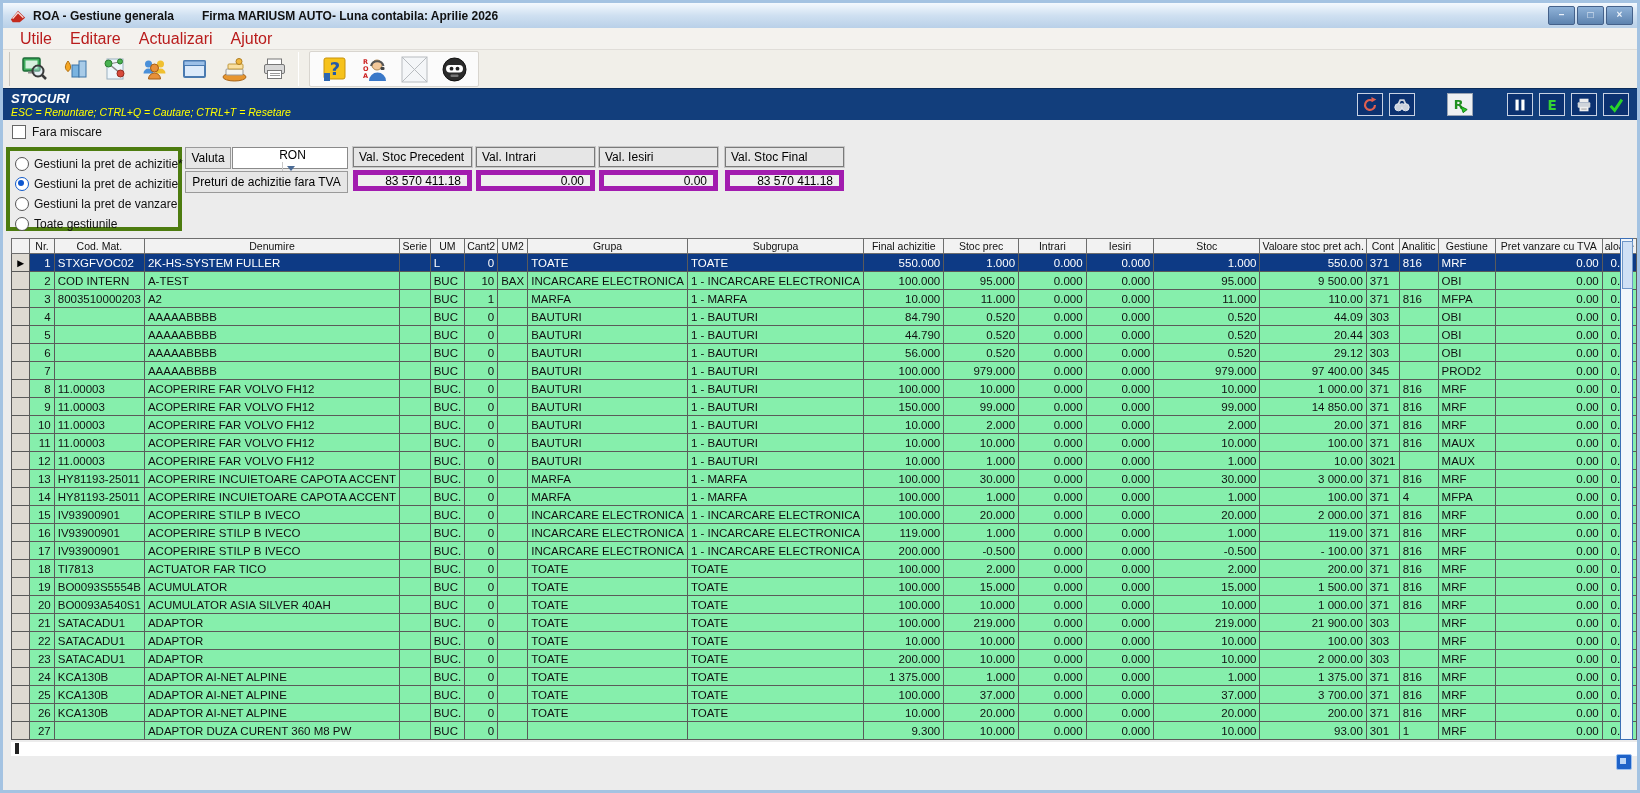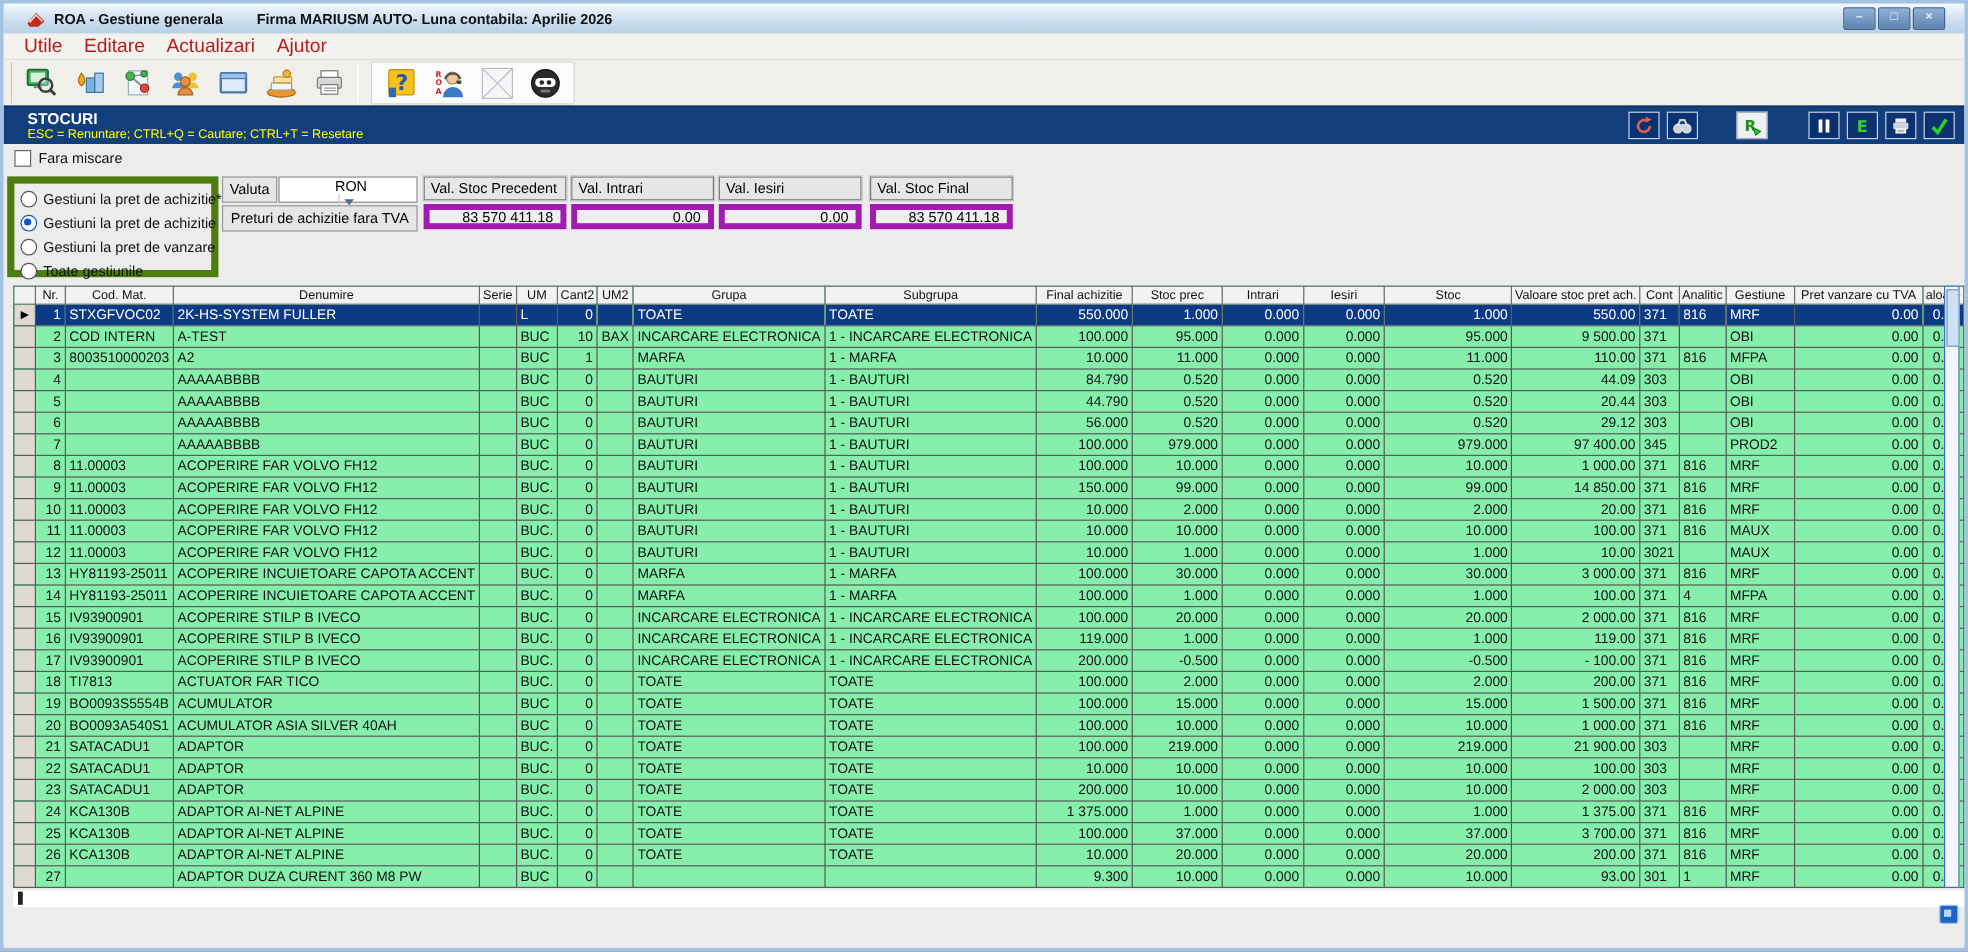--- a/index.html
+++ b/index.html
@@ -1,48 +1,48 @@
 <!DOCTYPE html>
 <html><head>
 <meta charset="utf-8">
 <style>
   html,body{margin:0;padding:0;background:#7da0c4;font-family:"Liberation Sans",sans-serif;}
   .window{width:1640px;height:793px;box-sizing:border-box;border:3px solid #a4c3e2;outline:1px solid #5a7da6;background:#ececec;display:flex;flex-direction:column;overflow:hidden;}
   
-  .titlebar{height:25px;flex:0 0 25px;display:flex;align-items:center;background:linear-gradient(#f4f9fe,#cfe0f1 50%,#b9d0e8);padding:0 16px;}
+  .titlebar{height:25px;flex:0 0 25px;display:flex;align-items:center;background:linear-gradient(#f4f9fe,#cfe0f1 50%,#b9d0e8);padding:0 4px;}
   .app-icon{width:18px;height:16px;margin:0 6px 0 2px;}
   .title-left{font-size:12px;color:#111;font-weight:bold;margin-right:28px;white-space:nowrap;}
   .title-right{font-size:12px;color:#111;font-weight:bold;white-space:nowrap;}
   .win-btns{margin-left:auto;display:flex;gap:2px;}
   .win-btn{width:25px;height:17px;border:1px solid #44618a;border-radius:2px;background:linear-gradient(#8fb2d8,#5d83af);color:#eef4fb;font-size:10px;line-height:15px;text-align:center;font-weight:bold;}
   
   .menubar{height:21px;flex:0 0 21px;background:#f4f2ee;display:flex;align-items:center;padding-left:8px;border-bottom:1px solid #e0ddd8;}
   .menu-item{font-size:16px;color:#b91c1c;padding:2px 9px;cursor:default;}
   
   .toolbar{height:38px;flex:0 0 38px;background:#f1efe9;display:flex;align-items:center;padding-left:6px;gap:10px;}
   .tb-group{display:flex;align-items:center;gap:8px;padding:2px 8px;border-left:1px solid #c9c6bf;border-right:1px solid #fff;}
   .tb-group2{background:#fbfbfb;border:1px solid #d8d5cf;border-radius:2px;}
   .tb-btn{width:32px;height:30px;display:flex;align-items:center;justify-content:center;}
   .tb-btn svg{width:27px;height:27px;}
   
   .panel-head{height:31px;flex:0 0 31px;background:#123e7c;display:flex;align-items:center;border-top:1px solid #0b2c5a;}
-  .panel-titles{margin-left:20px;}
+  .panel-titles{margin-left:8px;font-style:italic;}
   .panel-title{color:#fff;font-weight:bold;font-size:13px;line-height:14px;}
   .panel-shortcuts{color:#ffff00;font-size:10.5px;line-height:12px;}
   .panel-actions{margin-left:auto;margin-right:8px;display:flex;align-items:center;}
   .pa-btn{width:24px;height:21px;background:#0b3170;border:1px solid #c8d2e4;display:flex;align-items:center;justify-content:center;}
   .pa-btn.light{background:#eef0f2;border:1px solid #9aa4b4;}
   .pa-btn svg{width:18px;height:18px;}
   
   .content{flex:1;background:#ececec;position:relative;padding-top:2px;}
   .chk-row{height:18px;display:flex;align-items:center;margin:1px 0 0 9px;}
   .chk-box{width:12px;height:12px;border:1px solid #666;background:#fff;margin-right:6px;}
   .chk-label{font-size:12px;color:#111;}
   .filters{position:relative;height:96px;margin-top:2px;}
-  .radio-panel{position:absolute;left:3px;top:4px;width:176px;height:84px;background:#ececec;border:6px solid #4d7c0f;padding-top:3px;box-sizing:border-box;}
+  .radio-panel{position:absolute;left:3px;top:4px;width:176px;height:84px;background:#ececec;border:4px solid #4d7c0f;padding-top:3px;box-sizing:border-box;}
   .radio-row{display:flex;align-items:center;height:20px;padding-left:5px;}
   .radio{width:12px;height:12px;border:1px solid #555;border-radius:50%;background:#fff;margin-right:5px;flex:0 0 12px;position:relative;}
   .radio.on{border-color:#1059c8;}
   .radio.on::after{content:"";position:absolute;left:2px;top:2px;width:6px;height:6px;border-radius:50%;background:#0c56d0;}
   .radio-label{font-size:12px;color:#111;white-space:nowrap;}
   .valuta-label{position:absolute;left:182px;top:4px;width:46px;height:22px;background:#e6e6e6;border:1px solid #9a9a9a;font-size:12px;display:flex;align-items:center;justify-content:center;box-sizing:border-box;}
   .combo{position:absolute;left:229px;top:4px;width:116px;height:22px;background:#fff;border:1px solid #8a8a8a;box-sizing:border-box;display:flex;align-items:center;flex-direction:column;}
   .combo-value{font-size:12px;padding-left:5px;flex:1;}
   .combo-arrow{width:16px;height:100%;border-left:1px solid #c8c8c8;display:flex;align-items:center;justify-content:center;}
   .combo-arrow::after{content:"";border:4px solid transparent;border-top:5px solid #4a6a94;margin-top:4px;}

